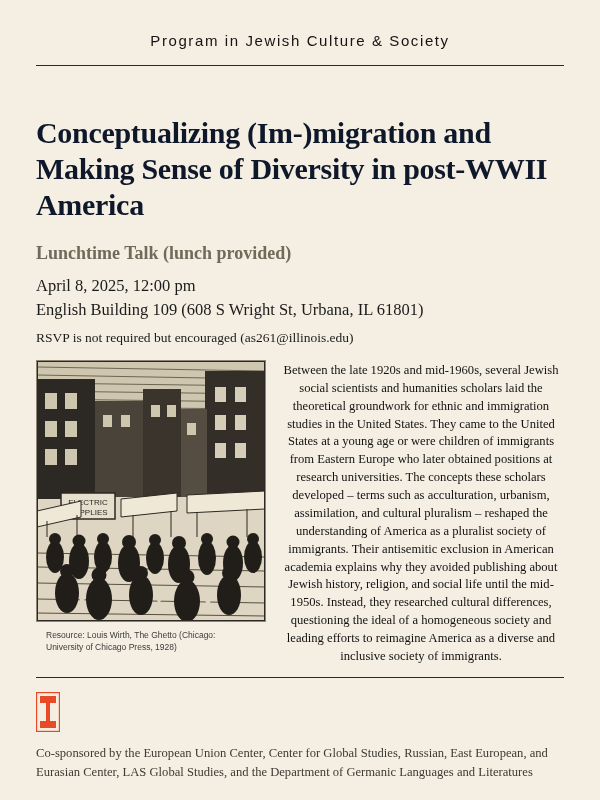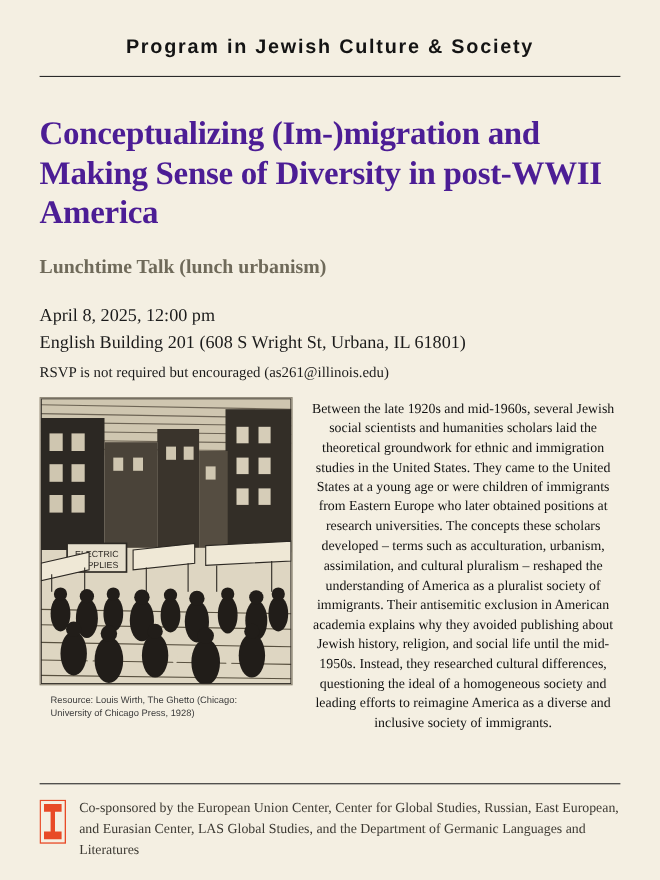--- a/index.html
+++ b/index.html
@@ -20,44 +20,44 @@
     width: 600px;
     height: 800px;
     box-sizing: border-box;
     padding: 0 36px;
     background: #f4efe2;
   }
   
   .program-header {
     text-align: center;
     font-family: "Liberation Sans", sans-serif;
-    font-size: 18px;
+    font-size: 15px;
     letter-spacing: 1.6px;
-    font-weight: 700;
+    font-weight: 400;
     color: #141414;
     padding-top: 32px;
     padding-bottom: 10px;
   }
   .rule {
     border: none;
     border-top: 1.5px solid #2a2a2a;
     margin: 0;
   }
   .rule-top {
     margin-top: 6px;
   }
   
   .title {
     font-family: "Liberation Serif", serif;
     font-weight: 700;
     font-size: 30px;
     line-height: 1.20;
     letter-spacing: -0.3px;
-    margin-top: 34px;
-    color: #4c1d95;
+    margin-top: 49px;
+    color: #0f172a;
   }
   .speaker {
     font-family: "Liberation Serif", serif;
     font-weight: 700;
     font-size: 23px;
     margin-top: 30px;
     color: #121212;
   }
   .talk-type {
     font-family: "Liberation Serif", serif;
@@ -66,21 +66,21 @@
     margin-top: 4px;
     color: #6f6a5a;
   }
   .datetime, .location {
     font-size: 16.5px;
     margin-top: 0;
     line-height: 1.45;
     color: #1b1b1b;
   }
   .datetime {
-    margin-top: 22px;
+    margin-top: 10px;
   }
   .rsvp {
     font-size: 13.5px;
     margin-top: 8px;
     color: #1b1b1b;
   }
   
   .content {
     display: flex;
     margin-top: 14px;
@@ -124,20 +124,21 @@
     right: 36px;
     bottom: 18px;
   }
   .rule-bottom {
     margin-bottom: 12px;
   }
   .footer-inner {
     display: flex;
     align-items: flex-start;
     gap: 12px;
+    flex-direction: column;
   }
   .illinois-i {
     flex: 0 0 auto;
     width: 24px;
     height: 40px;
     margin-top: 2px;
   }
   .footer-text {
     font-family: "Liberation Serif", serif;
     font-size: 12.6px;
@@ -148,24 +149,24 @@
 </head>
 <body>
 
 <div class="poster">
 
   <div class="program-header">Program in Jewish Culture &amp; Society</div>
   <hr class="rule rule-top">
 
   <h1 class="title">Conceptualizing (Im-)migration and Making Sense of Diversity in post-WWII America</h1>
 
-  <div class="talk-type">Lunchtime Talk (lunch urbanism)</div>
+  <div class="talk-type">Lunchtime Talk (lunch provided)</div>
 
   <div class="datetime">April 8, 2025, 12:00 pm</div>
-  <div class="location">English Building 201 (608 S Wright St, Urbana, IL 61801)</div>
+  <div class="location">English Building 109 (608 S Wright St, Urbana, IL 61801)</div>
 
   <div class="rsvp">RSVP is not required but encouraged (as261@illinois.edu)</div>
 
   <div class="content">
     <div class="image-col">
       <div class="woodcut">
         <svg width="228" height="260" viewBox="0 0 228 260" xmlns="http://www.w3.org/2000/svg">
           <rect x="0" y="0" width="228" height="260" fill="#ded6c2"></rect>
 
           <rect x="0" y="0" width="228" height="52" fill="#cfc6b0"></rect>

